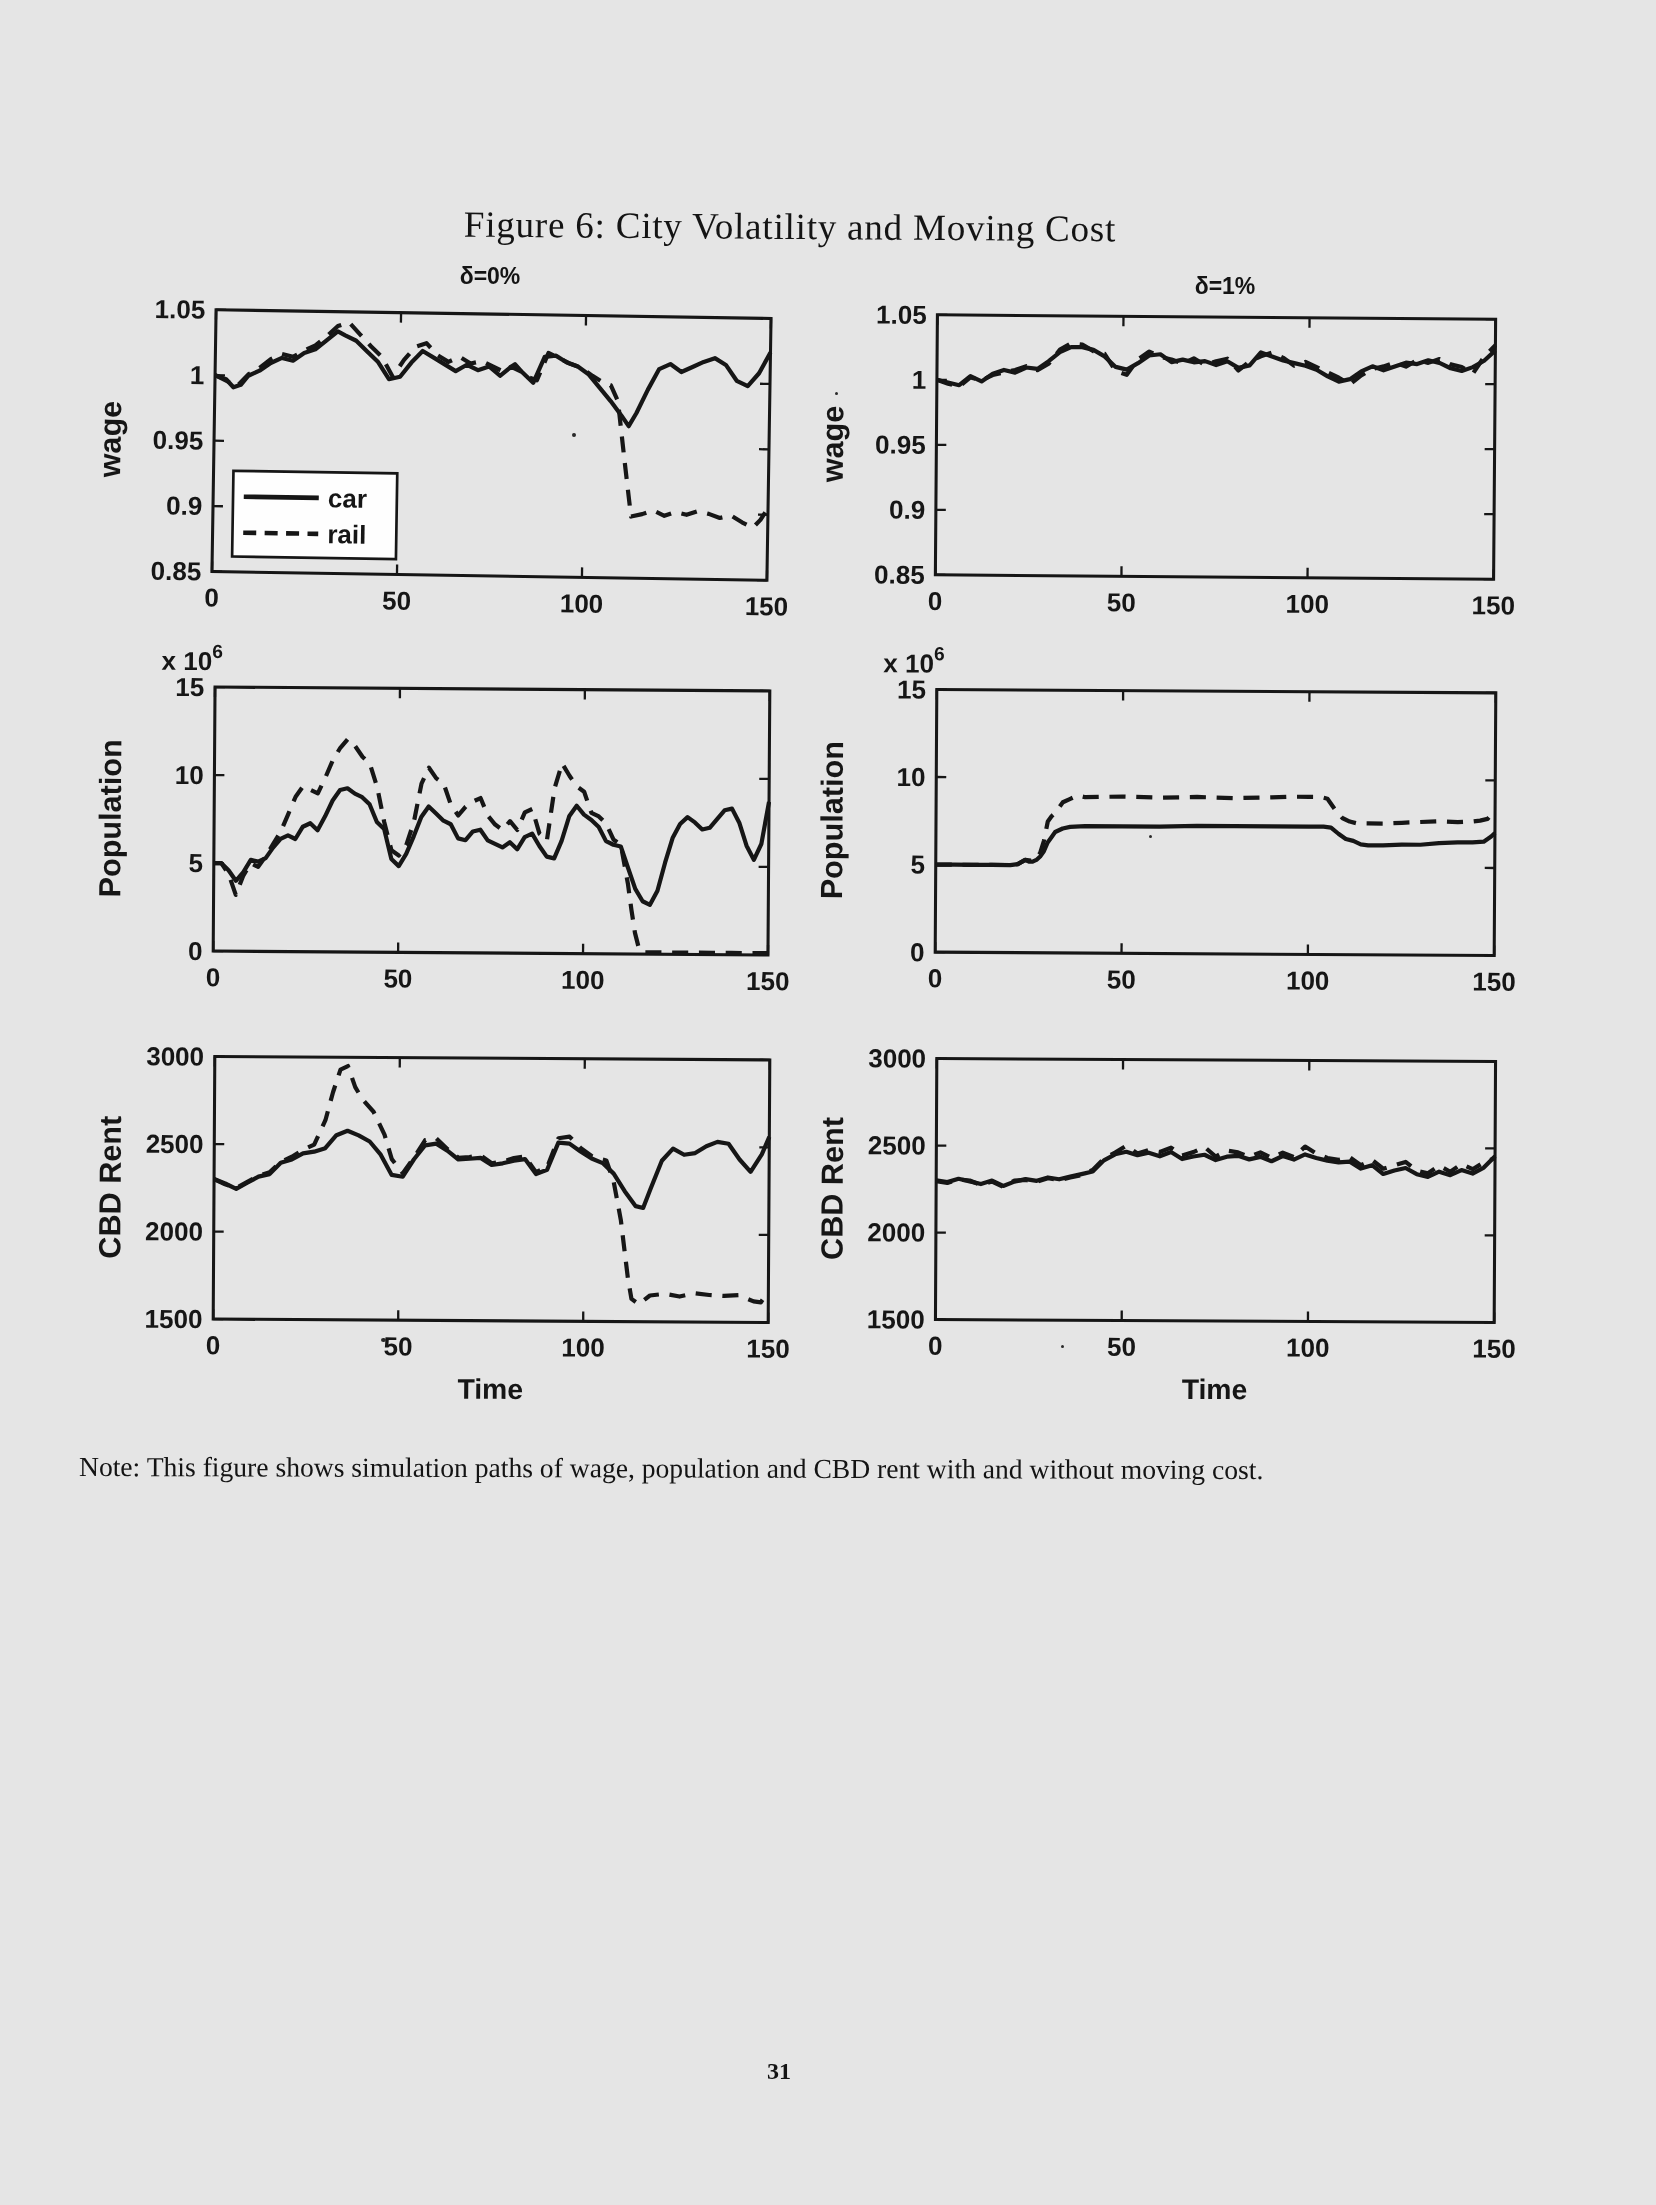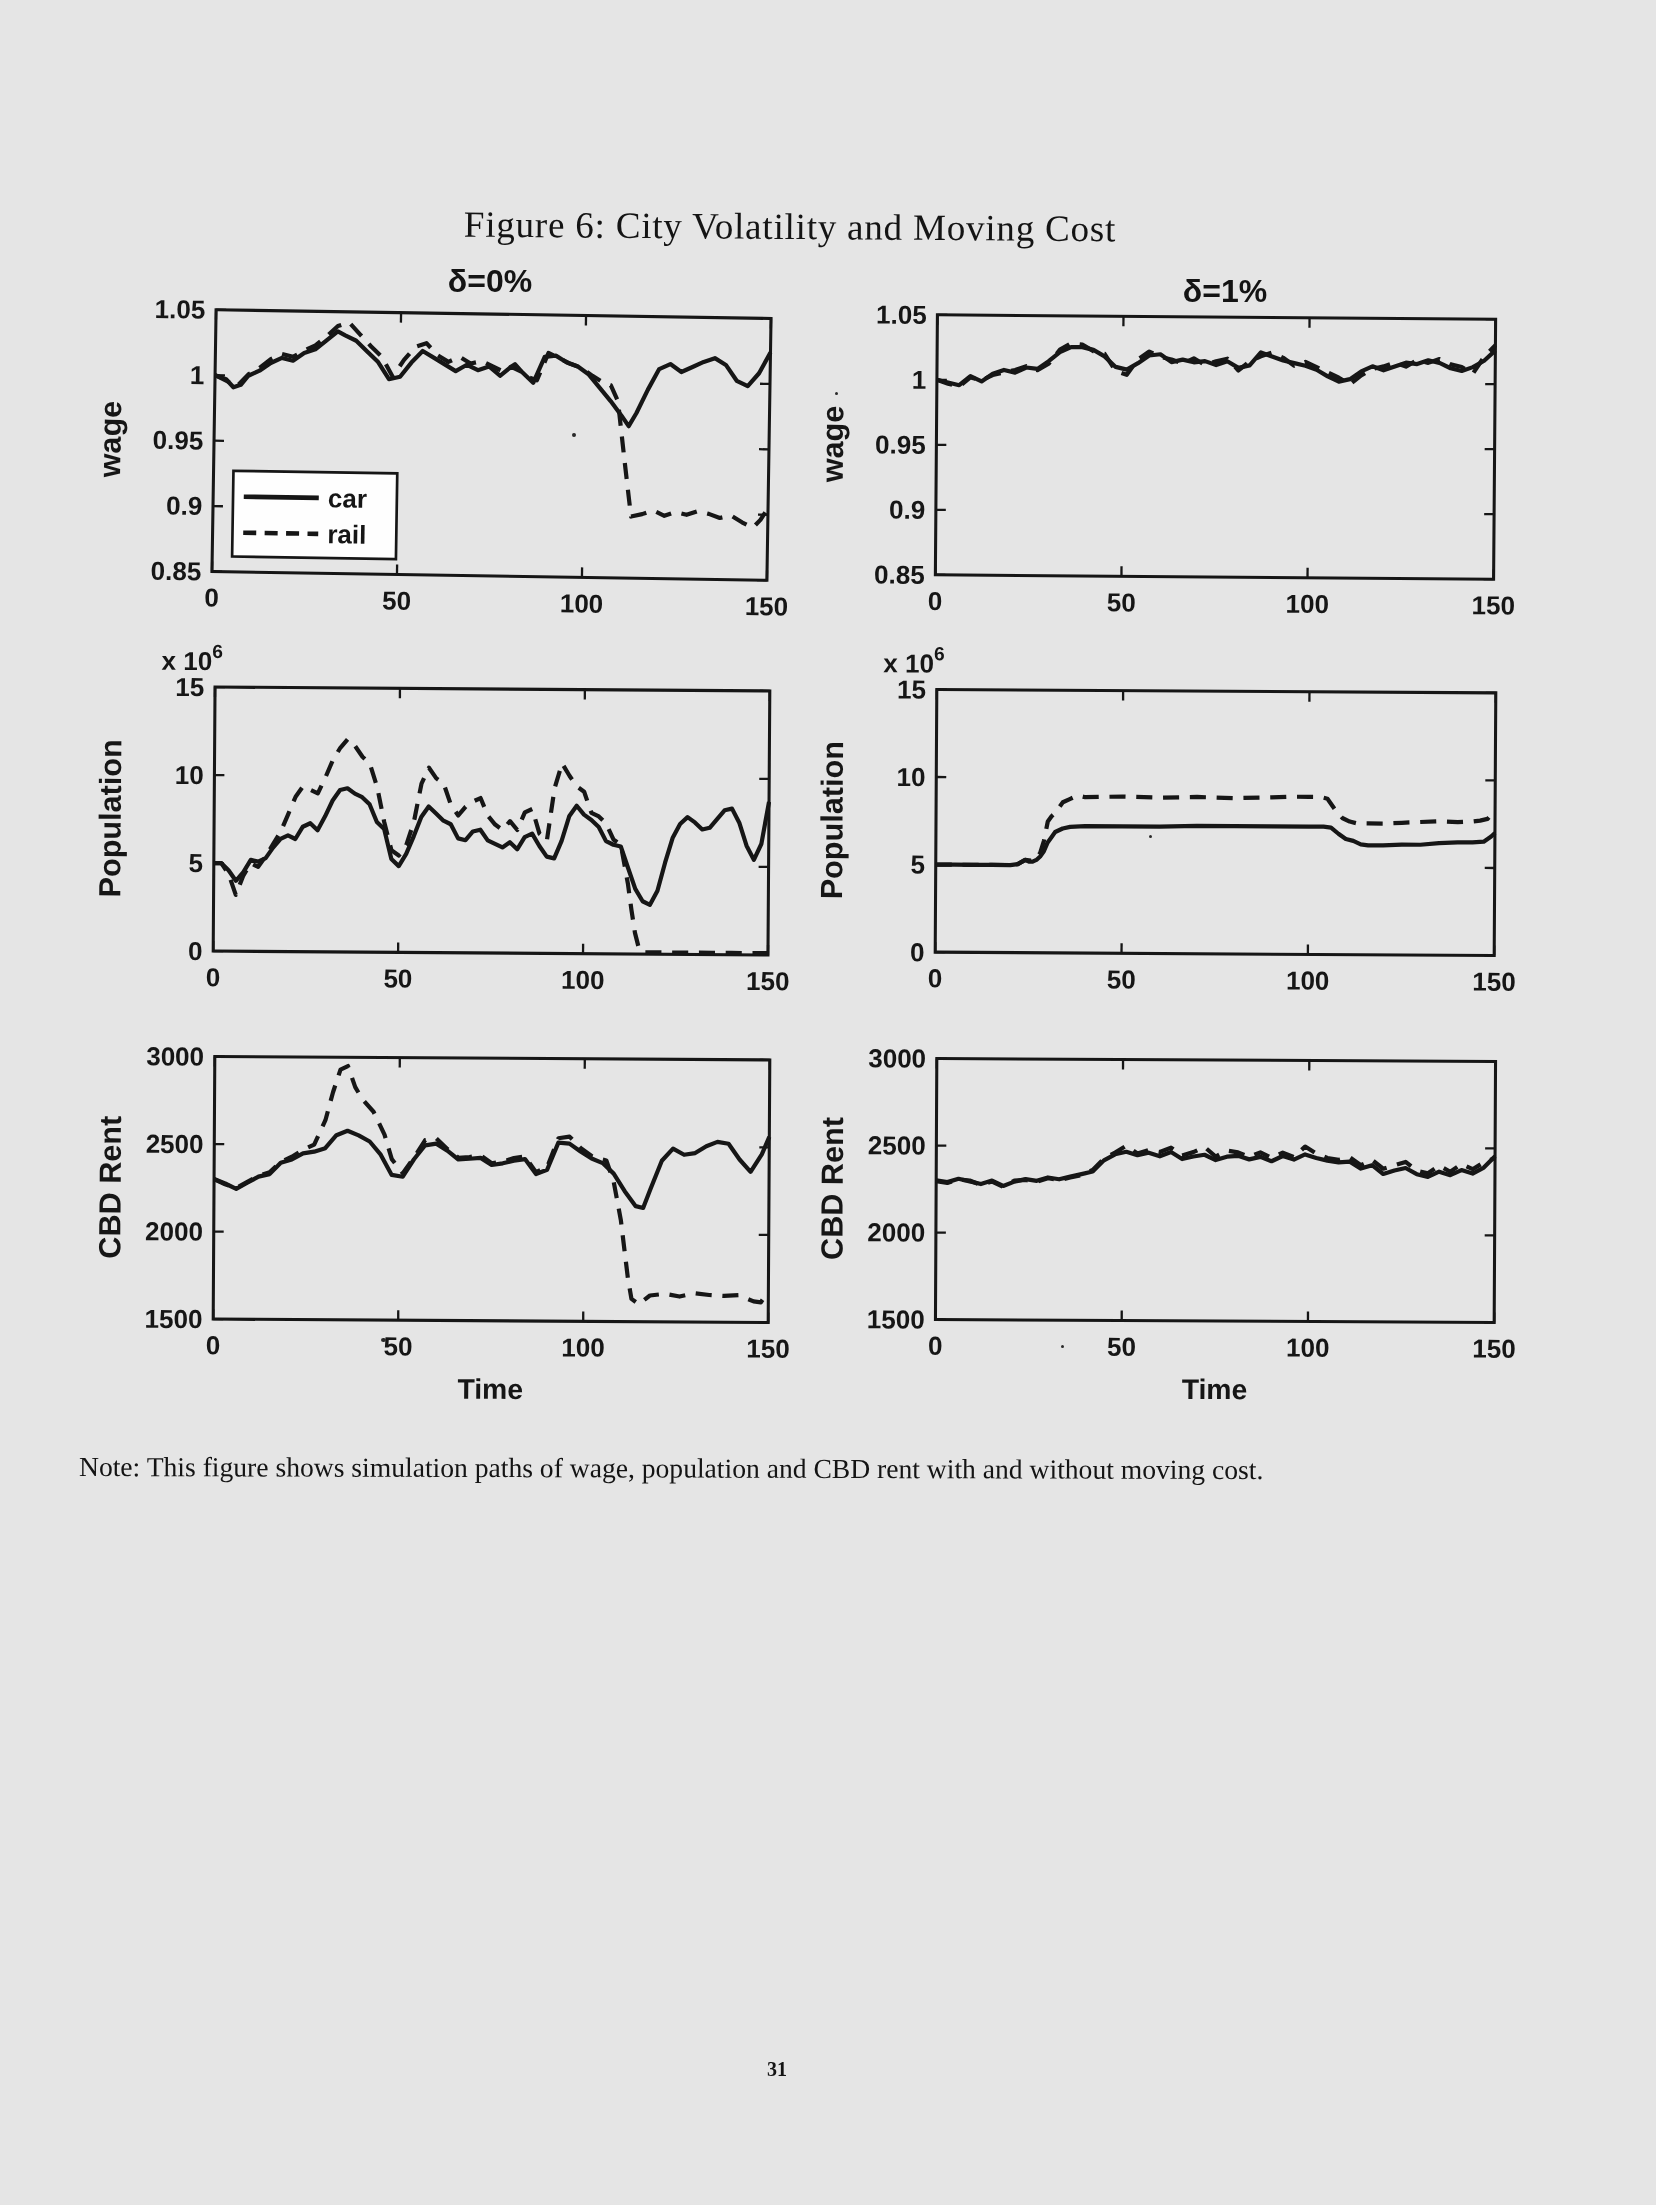--- a/index.html
+++ b/index.html
@@ -16,21 +16,21 @@
     left:790px;top:205px;
     transform:translateX(-50%) rotate(0.4deg);
     font-family:"Liberation Serif", serif;
     font-size:37px;font-weight:500;letter-spacing:0.8px;
     white-space:nowrap;margin:0;
   }
   .subtitle{
     position:absolute;
     transform:translateX(-50%);
     font-family:"Liberation Sans", sans-serif;
-    font-size:32px;font-weight:600;
+    font-size:23px;font-weight:600;
     white-space:nowrap;
   }
   .subtitle.left{left:490px;top:263px;}
   .subtitle.right{left:1201px;top:273px;margin-left:24px;}
   .panel{
     position:absolute;
   }
   .panel svg{overflow:visible;display:block;}
   .note{
     position:absolute;
@@ -39,21 +39,21 @@
     font-family:"Liberation Serif", serif;
     font-size:27.6px;font-weight:500;
     white-space:nowrap;
     transform:rotate(0.15deg);
     margin:0;
   }
   .page-number{
     position:absolute;
     left:767px;top:2058px;
     font-family:"Liberation Serif", serif;
-    font-size:20px;font-weight:600;
+    font-size:24px;font-weight:600;
   }
   .speck{
     position:absolute;border-radius:50%;
     background:#2a2a2a;
   }
 </style>
 </head>
 <body>
 
 <div class="page">

